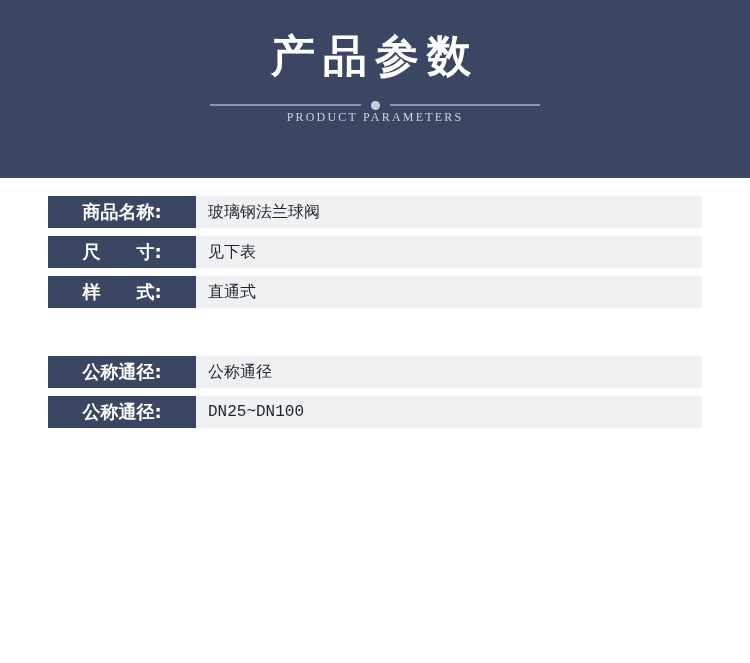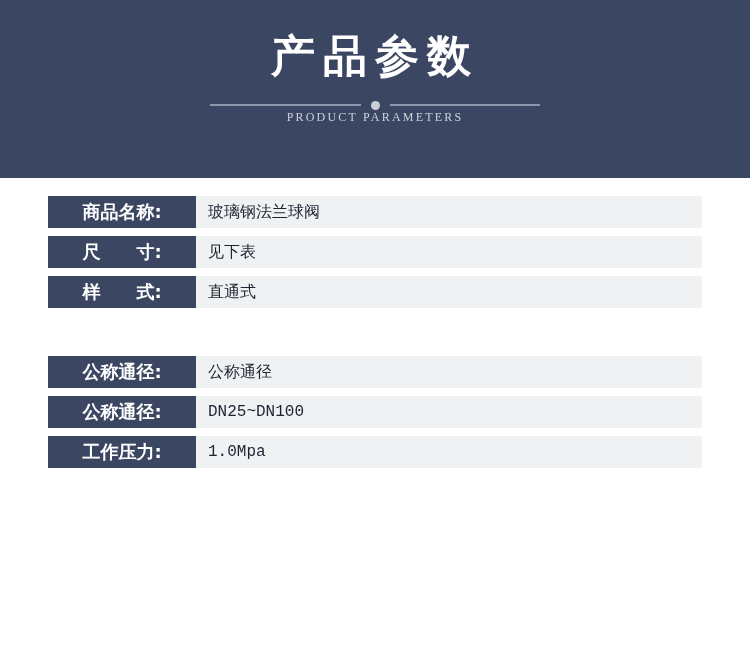--- a/index.html
+++ b/index.html
@@ -149,19 +149,15 @@
     <div class="spec-row">
       <div class="spec-label">公称通径:</div>
       <div class="spec-value">公称通径</div>
     </div>
 
     <div class="spec-row">
       <div class="spec-label">公称通径:</div>
       <div class="spec-value">DN25~DN100</div>
     </div>
 
-    <div class="spec-row">
-      <div class="spec-label">工作压力:</div>
-      <div class="spec-value">1.0Mpa</div>
-    </div>
 
   </div>
 </div>
 
 </body></html>

